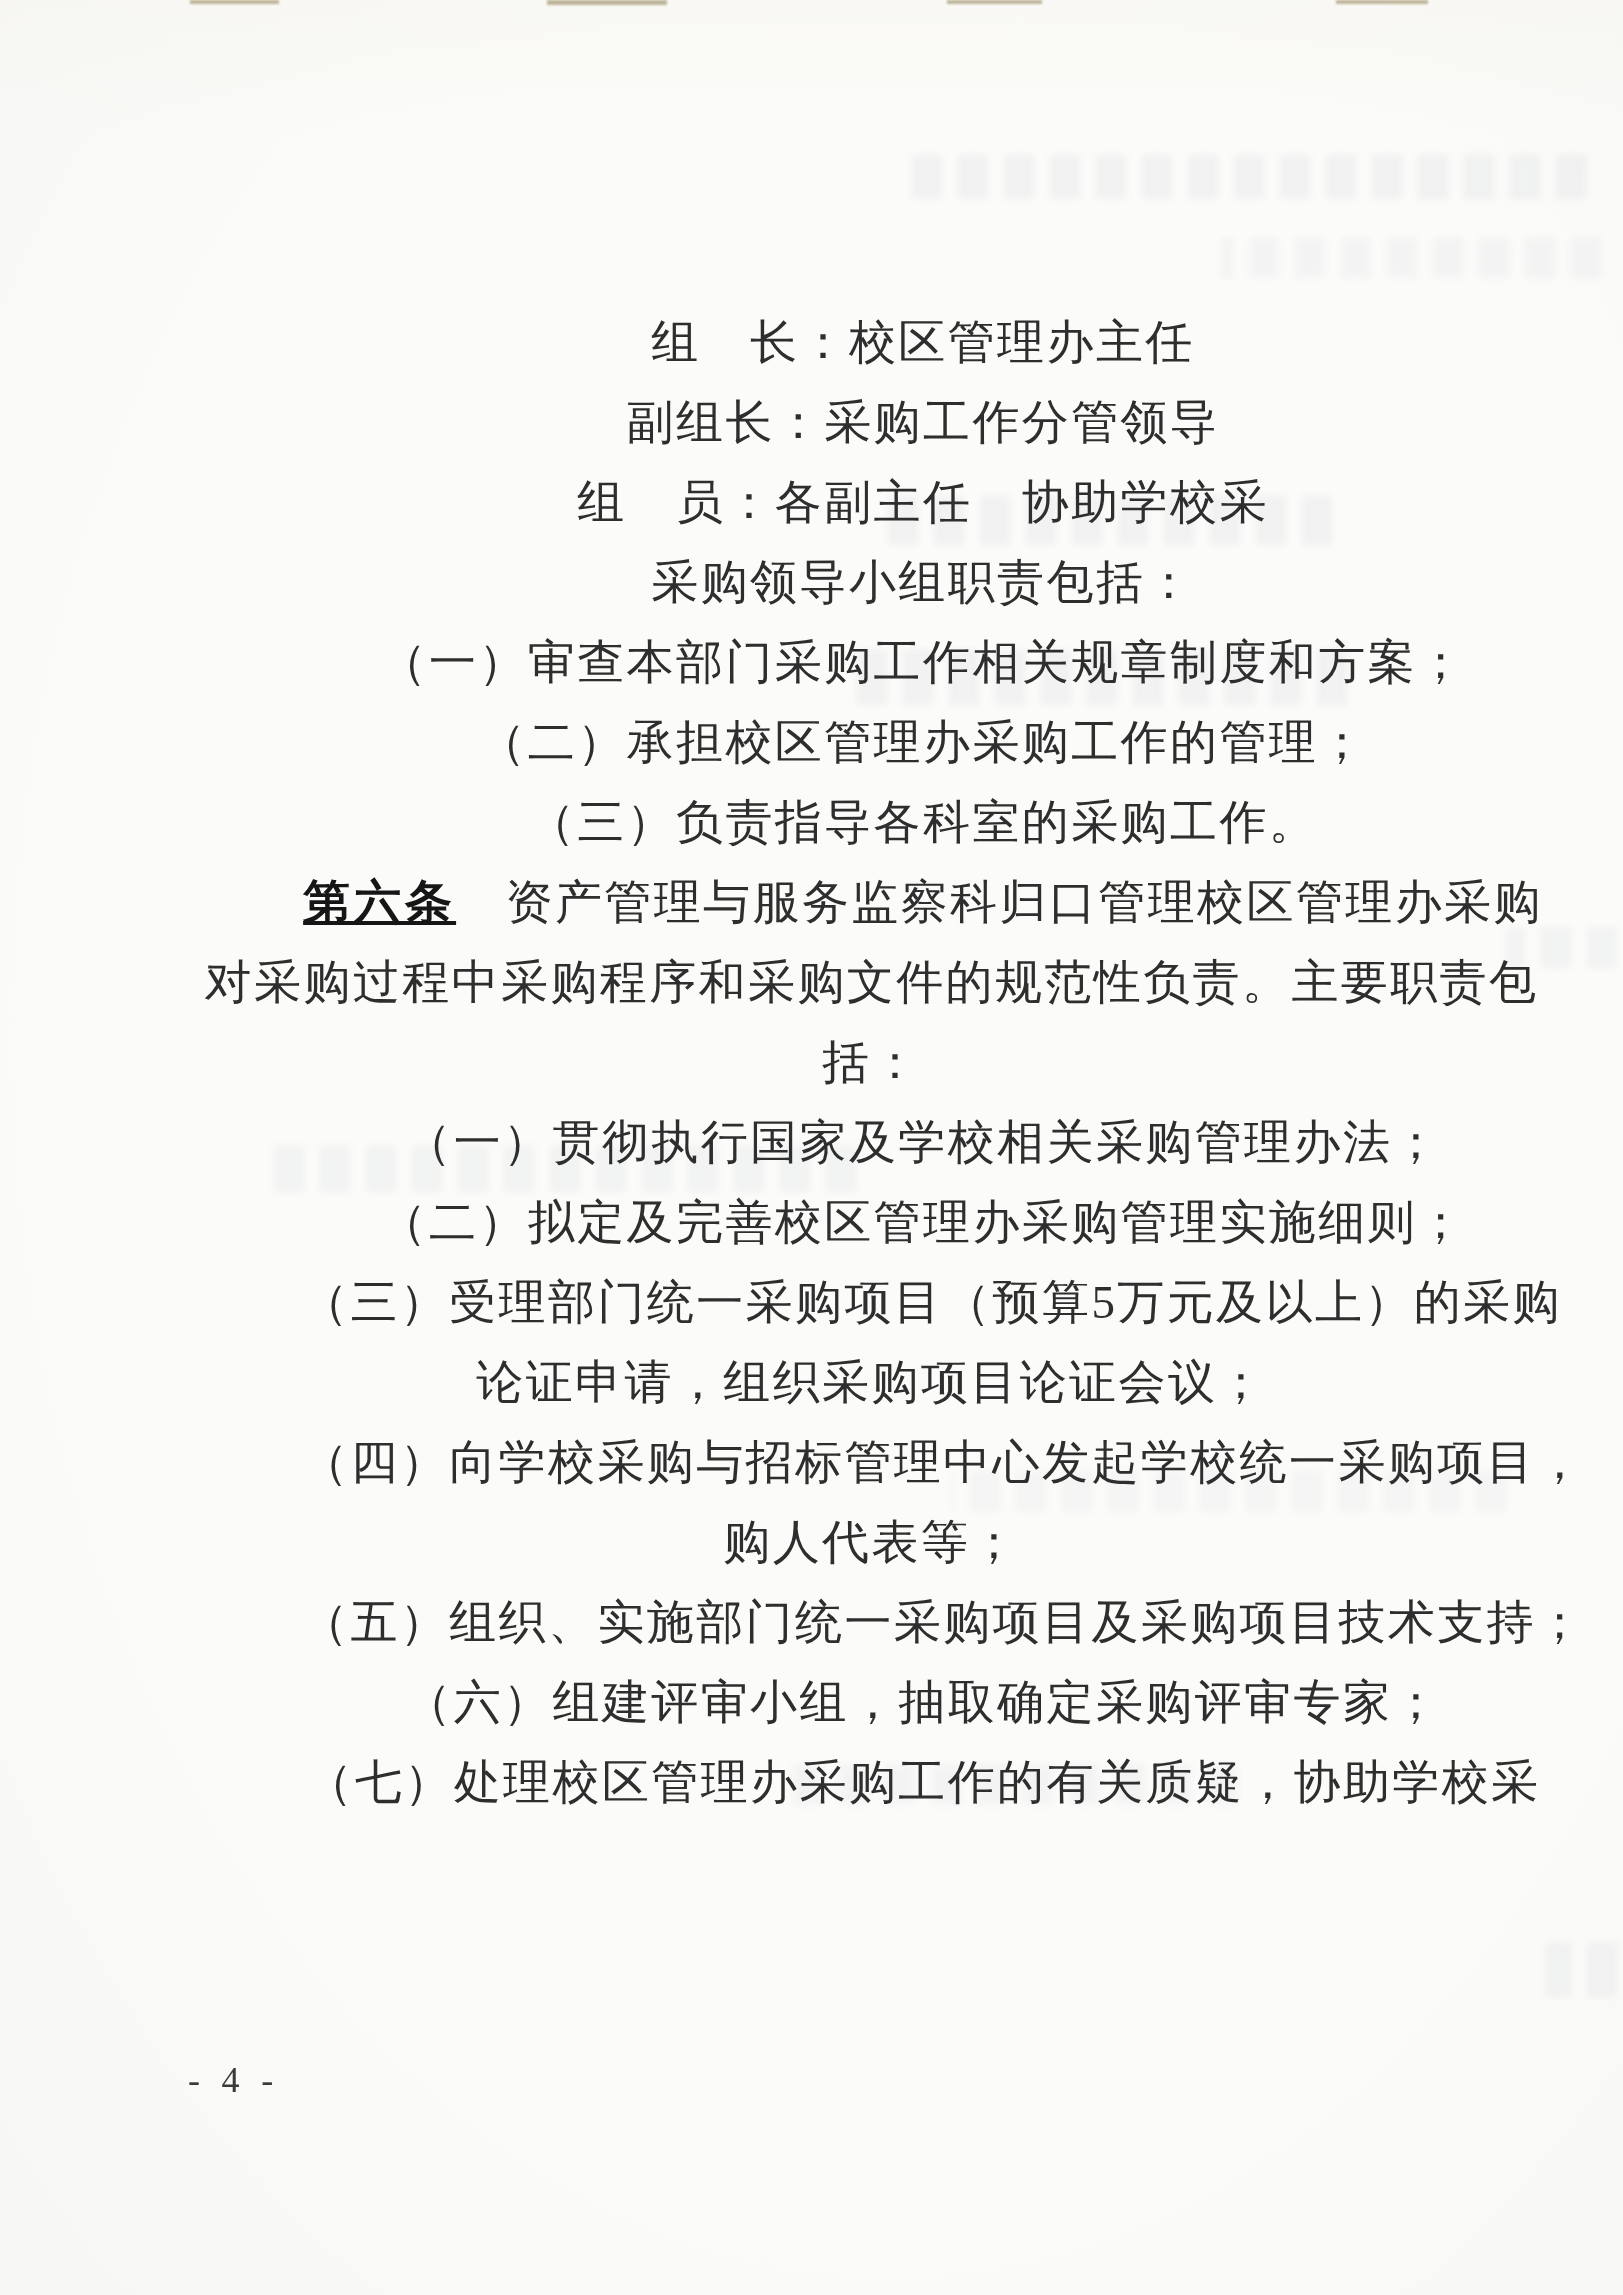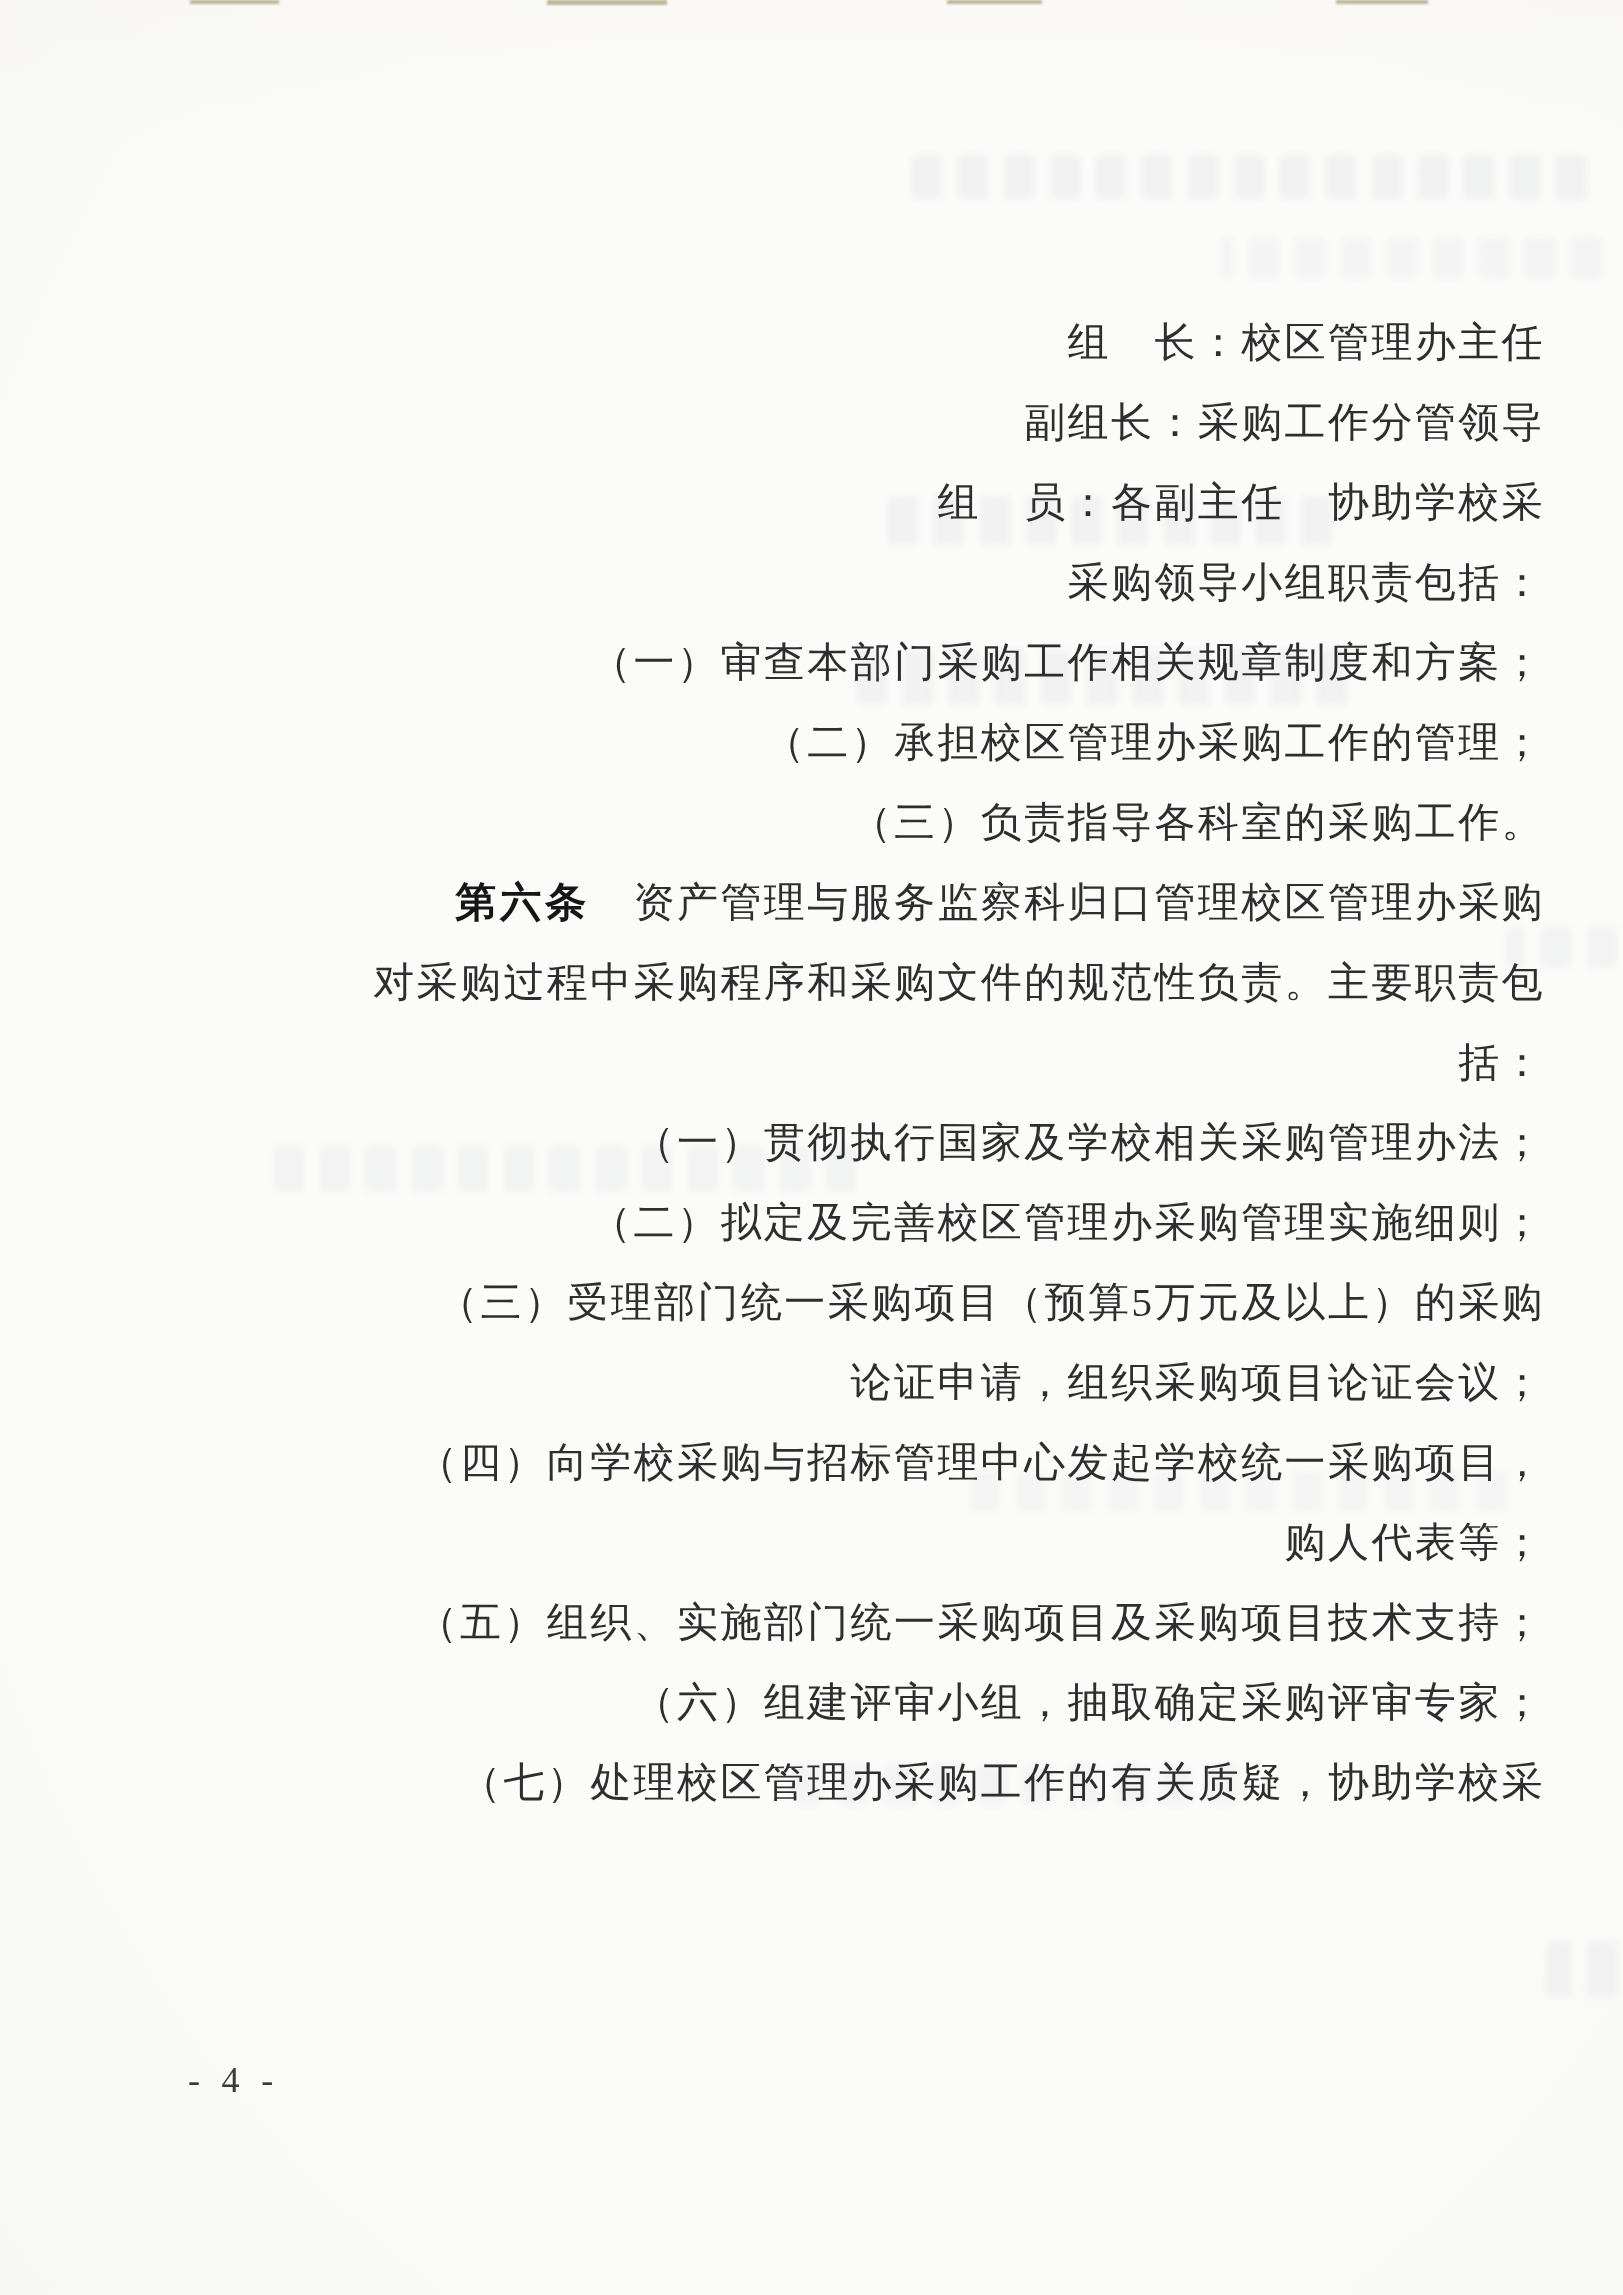--- a/index.html
+++ b/index.html
@@ -24,31 +24,32 @@
   }
   .doc {
     position: absolute;
     left: 198px;
     top: 302px;
     width: 1347px;
   }
   .line {
     height: 80px;
     line-height: 80px;
-    font-size: 41px;
+    font-size: 47px;
     letter-spacing: 2.4px;
     color: #2e2e2e;
     white-space: pre;
-    text-align: right;
+    text-align: center;
   }
   .line.ind { padding-left: 103px; }
   .line b {
     font-weight: 700;
     color: #161616;
     letter-spacing: 4px;
+    text-decoration: underline;
   }
   .pagenum {
     position: absolute;
     left: 188px;
     top: 2059px;
     font-size: 36px;
     letter-spacing: 6.3px;
     color: #3a3a3a;
   }
   

